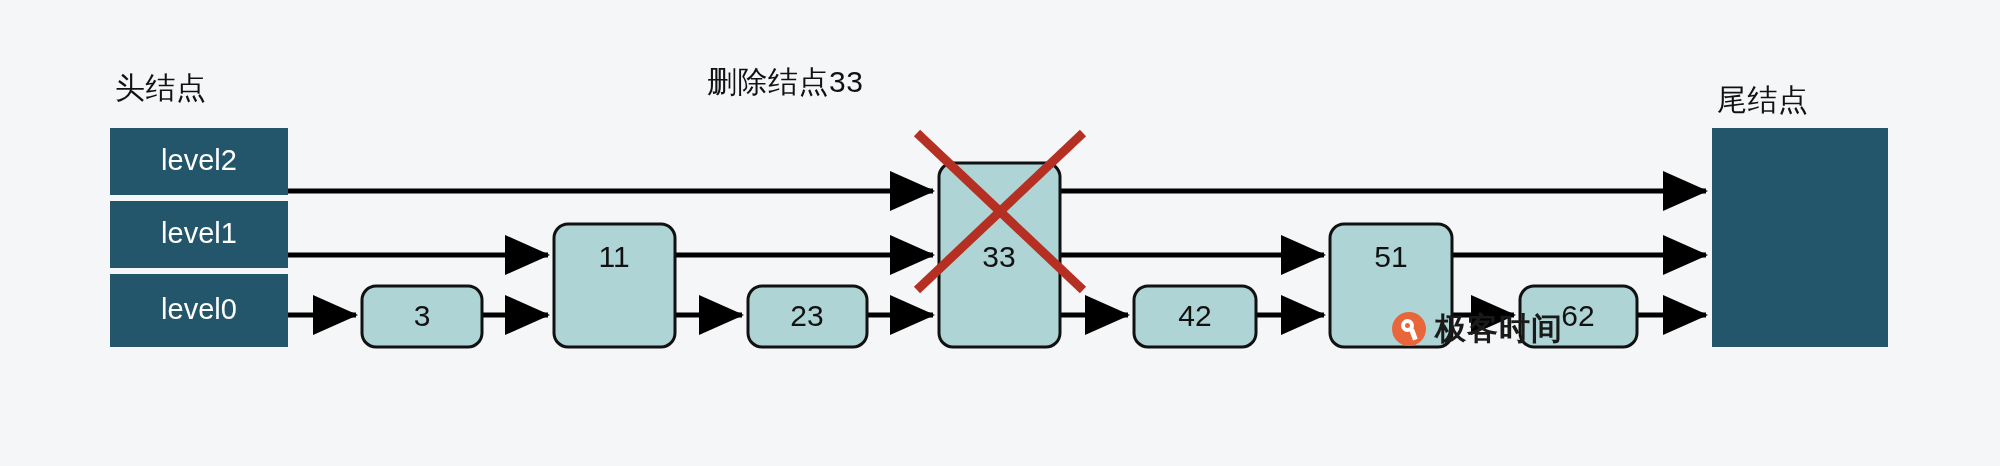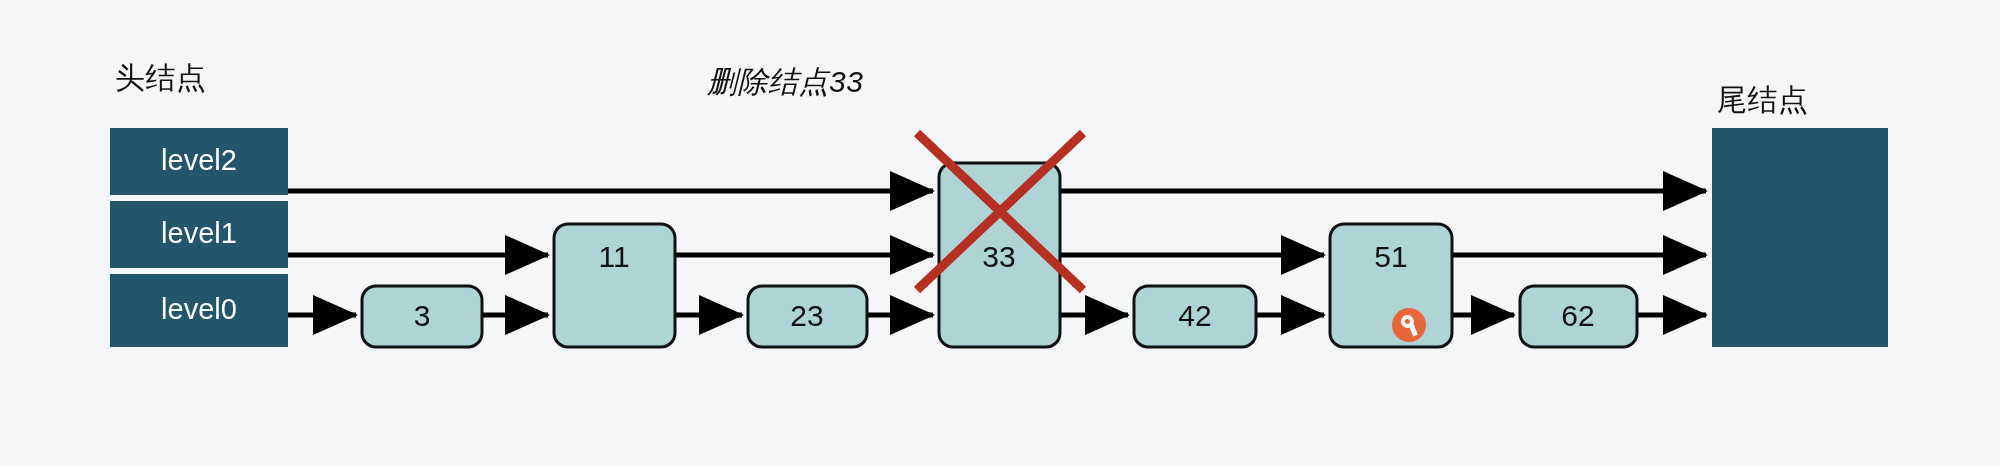--- a/index.html
+++ b/index.html
@@ -154,21 +154,22 @@
       <rect x="1520" y="286" width="117" height="61" rx="14" ry="14" fill="#aed4d5" stroke="#111111" stroke-width="3"></rect>
       <text x="1578" y="318" fill="#111111" font-size="30" font-family="Liberation Sans, sans-serif" text-anchor="middle" dominant-baseline="middle">62</text>
     </g>
 
     <g>
       <line x1="917" y1="133" x2="1083" y2="290" stroke="#b52f22" stroke-width="9" stroke-linecap="butt"></line>
       <line x1="1083" y1="133" x2="917" y2="290" stroke="#b52f22" stroke-width="9" stroke-linecap="butt"></line>
     </g>
   </svg>
 
-  <div class="cap-label" style="left:115px; top:58px;">头结点</div>
-  <div class="cap-label" style="left:707px; top:62px;font-style:italic;">删除结点33</div>
+  <div class="cap-label" style="left:115px; top:68px;">头结点</div>
+  <div class="cap-label" style="left:707px; top:62px;">删除结点33</div>
   <div class="cap-label" style="left:1717px; top:80px;">尾结点</div>
 
   <div class="logo-wrap">
     <div class="logo-mark"></div>
+    <div class="logo-text">极客时间</div>
   </div>
 
 </div>
 
 </body></html>

